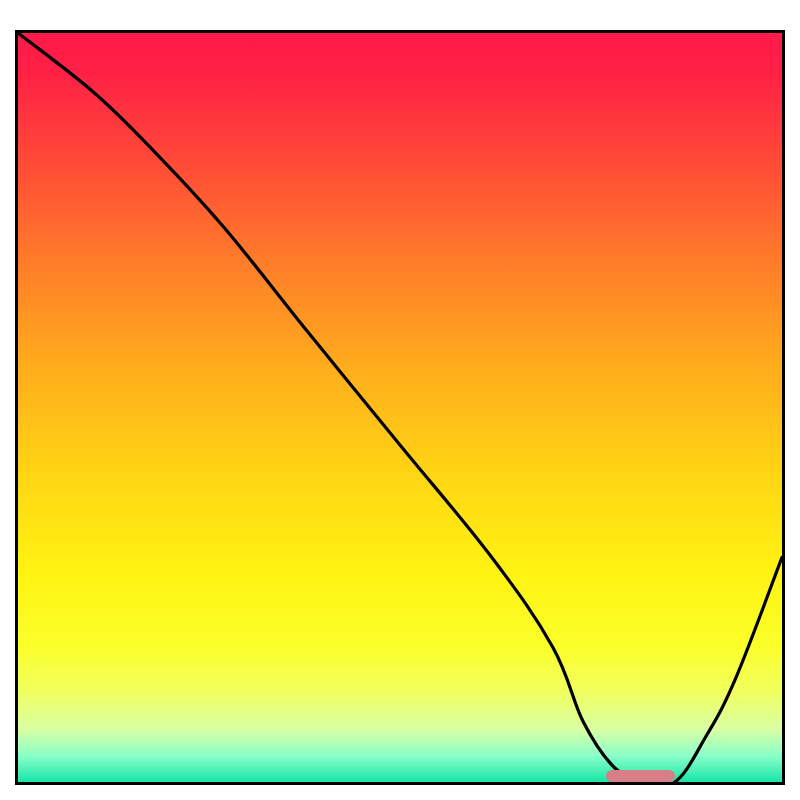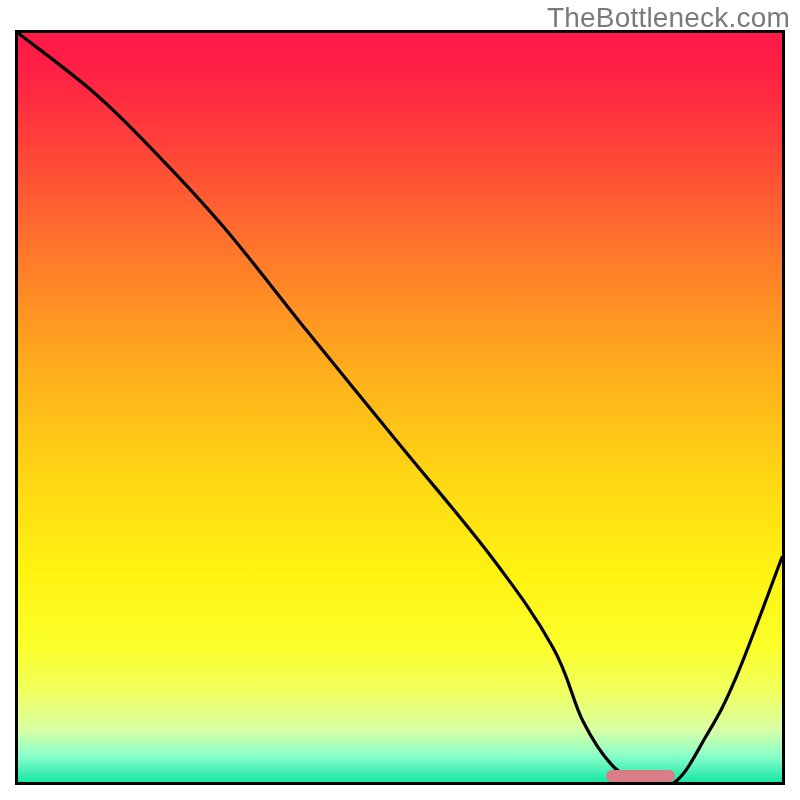--- a/index.html
+++ b/index.html
@@ -48,21 +48,20 @@
     height: 12px;
     border-radius: 6px;
     background: #d97e86;
   }
 </style>
 </head>
 <body>
 
 <div class="stage">
 
-  <div class="watermark">TheBottleneck.com</div>
 
   <div class="plot">
 
     <svg class="gradient" viewBox="0 0 764 749" preserveAspectRatio="none">
       <defs>
         <linearGradient id="bg" x1="0" y1="0" x2="0" y2="1">
 
         <stop offset="0%" stop-color="#ff1948"></stop>
             <stop offset="5%" stop-color="#ff2045"></stop>
             <stop offset="15%" stop-color="#ff4239"></stop>

